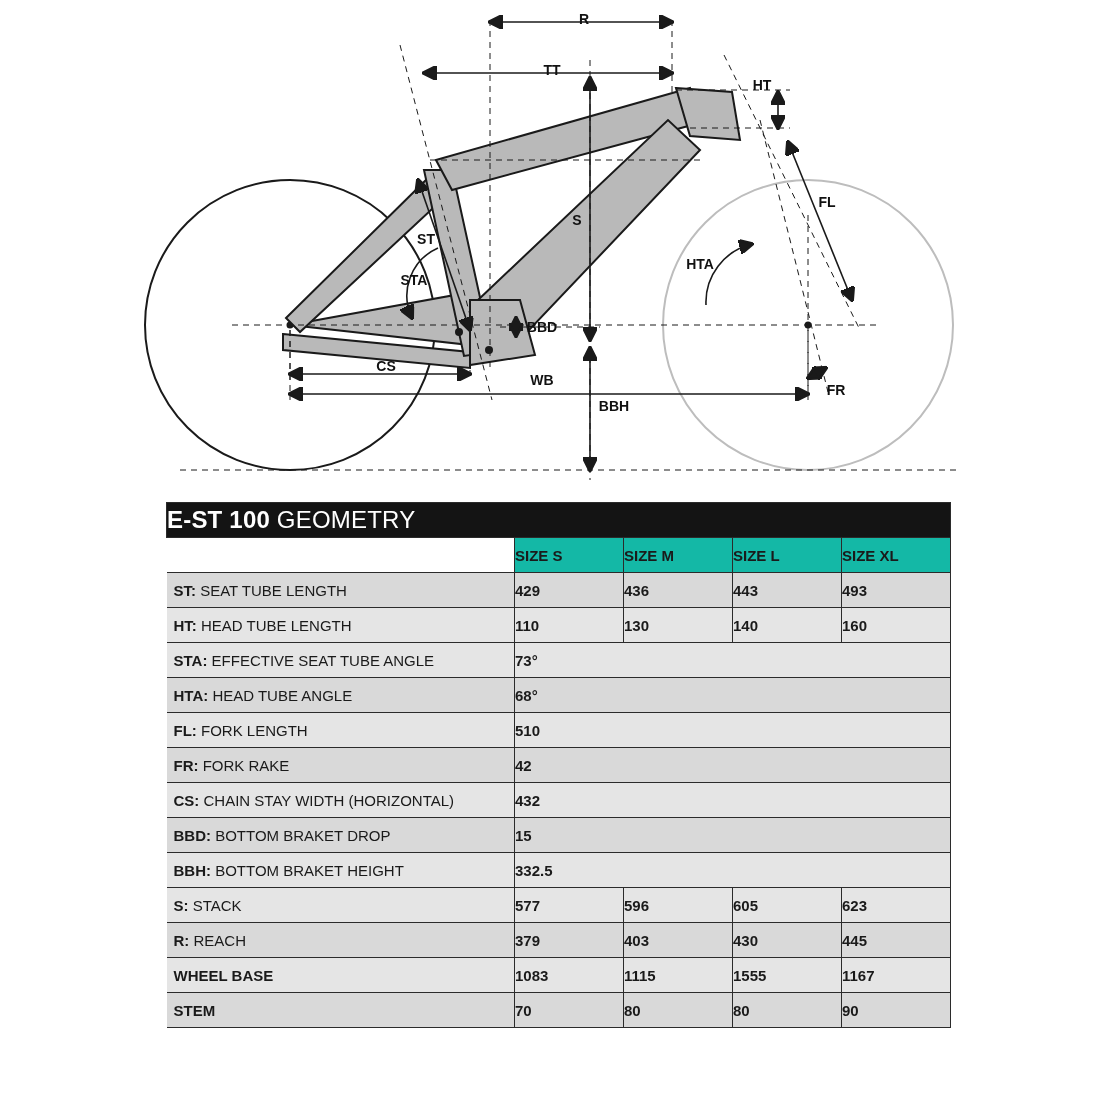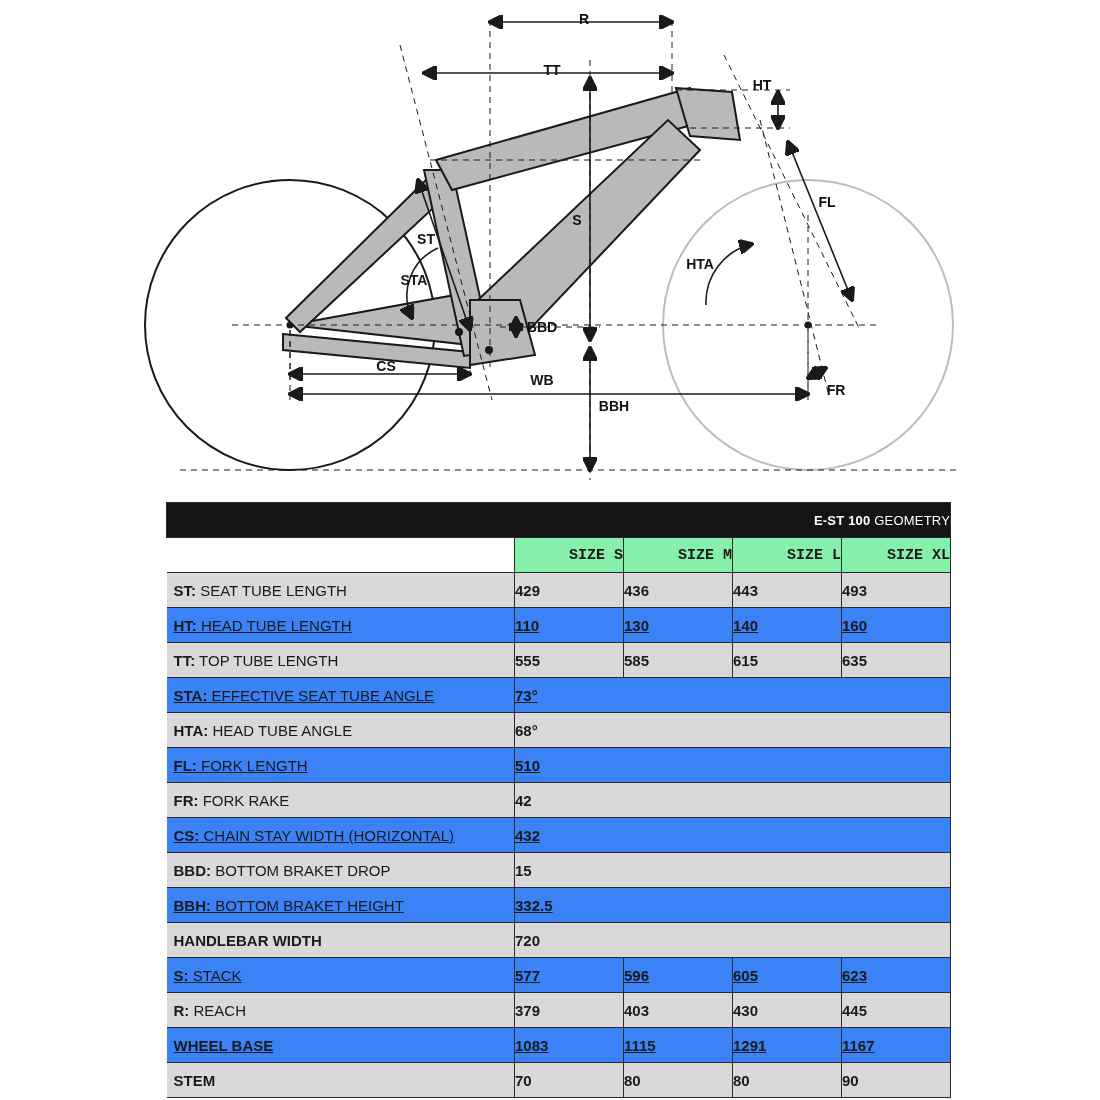--- a/index.html
+++ b/index.html
@@ -47,61 +47,60 @@
   }
   table.geo td, table.geo th {
     border: 1px solid #2b2b2b;
     padding: 0;
     height: 34px;
     vertical-align: middle;
   }
   .title-row td {
     background: #141414;
     color: #ffffff;
-    text-align: right;
+    text-align: left;
     height: 36px;
     border: 1px solid #141414;
-    font-size: 13px;
+    font-size: 24px;
     letter-spacing: .2px;
   }
   .title-strong {
     font-weight: bold;
   }
   .title-light {
     font-weight: normal;
   }
   .hdr-blank {
     background: #ffffff;
     border-left: none !important;
   }
   .size-hdr {
-    background: #86efac;
-    text-align: right;
+    background: #14b8a6;
+    text-align: left;
     font-weight: bold;
     font-size: 15px;
-    font-family: Liberation Mono, monospace;
   }
   .lbl {
     padding-left: 7px !important;
     text-align: left;
     font-size: 15px;
     white-space: nowrap;
     border-left: none !important;
     margin-left: 40px;
   }
   .lbl .code {
     font-weight: bold;
   }
   .val {
     text-align: left;
     font-weight: bold;
     font-size: 15px;
   }
   .shade { background: #d9d9d9; }
-  .plain { background: #3b82f6; text-decoration: underline; }
+  .plain { background: #e5e5e5; }
   .bold-row .lbl { font-weight: bold; }
   .col-label { width: 348px; }
   .col-size  { width: 109px; }
 </style>
 </head>
 <body>
 
 <div id="diagram-area">
   <svg width="1100" height="495" viewBox="0 0 1100 495" xmlns="http://www.w3.org/2000/svg">
     <g>
@@ -249,27 +248,20 @@
           <td class="val shade">493</td>
         </tr>
         <tr>
           <td class="lbl plain"><span class="code">HT:</span><span> HEAD TUBE LENGTH</span></td>
           <td class="val plain">110</td>
           <td class="val plain">130</td>
           <td class="val plain">140</td>
           <td class="val plain">160</td>
         </tr>
         <tr>
-          <td class="lbl shade"><span class="code">TT:</span><span> TOP TUBE LENGTH</span></td>
-          <td class="val shade">555</td>
-          <td class="val shade">585</td>
-          <td class="val shade">615</td>
-          <td class="val shade">635</td>
-        </tr>
-        <tr>
           <td class="lbl plain"><span class="code">STA:</span><span> EFFECTIVE SEAT TUBE ANGLE</span></td>
           <td colspan="4" class="val plain">73°</td>
         </tr>
         <tr>
           <td class="lbl shade"><span class="code">HTA:</span><span> HEAD TUBE ANGLE</span></td>
           <td colspan="4" class="val shade">68°</td>
         </tr>
         <tr>
           <td class="lbl plain"><span class="code">FL:</span><span> FORK LENGTH</span></td>
           <td colspan="4" class="val plain">510</td>
@@ -282,44 +274,40 @@
           <td class="lbl plain"><span class="code">CS:</span><span> CHAIN STAY WIDTH (HORIZONTAL)</span></td>
           <td colspan="4" class="val plain">432</td>
         </tr>
         <tr>
           <td class="lbl shade"><span class="code">BBD:</span><span> BOTTOM BRAKET DROP</span></td>
           <td colspan="4" class="val shade">15</td>
         </tr>
         <tr>
           <td class="lbl plain"><span class="code">BBH:</span><span> BOTTOM BRAKET HEIGHT</span></td>
           <td colspan="4" class="val plain">332.5</td>
-        </tr>
-        <tr class="bold-row">
-          <td class="lbl shade"><span class="code">HANDLEBAR WIDTH</span><span></span></td>
-          <td colspan="4" class="val shade">720</td>
         </tr>
         <tr>
           <td class="lbl plain"><span class="code">S:</span><span> STACK</span></td>
           <td class="val plain">577</td>
           <td class="val plain">596</td>
           <td class="val plain">605</td>
           <td class="val plain">623</td>
         </tr>
         <tr>
           <td class="lbl shade"><span class="code">R:</span><span> REACH</span></td>
           <td class="val shade">379</td>
           <td class="val shade">403</td>
           <td class="val shade">430</td>
           <td class="val shade">445</td>
         </tr>
         <tr class="bold-row">
           <td class="lbl plain"><span class="code">WHEEL BASE</span><span></span></td>
           <td class="val plain">1083</td>
           <td class="val plain">1115</td>
-          <td class="val plain">1291</td>
+          <td class="val plain">1555</td>
           <td class="val plain">1167</td>
         </tr>
         <tr class="bold-row">
           <td class="lbl shade"><span class="code">STEM</span><span></span></td>
           <td class="val shade">70</td>
           <td class="val shade">80</td>
           <td class="val shade">80</td>
           <td class="val shade">90</td>
         </tr>
       </tbody>

